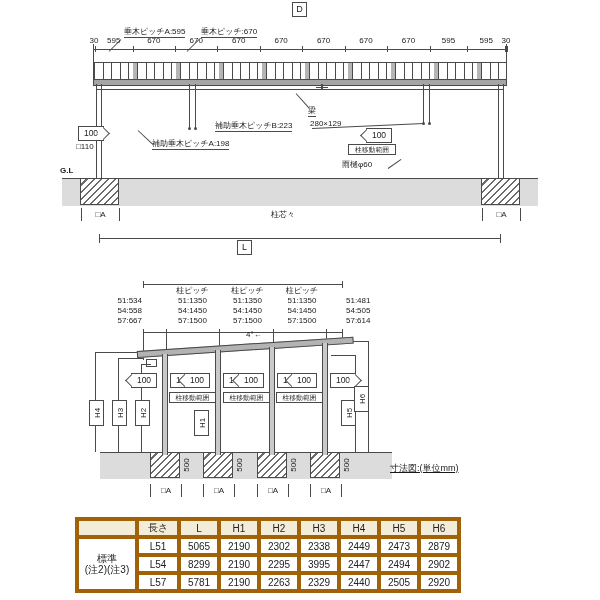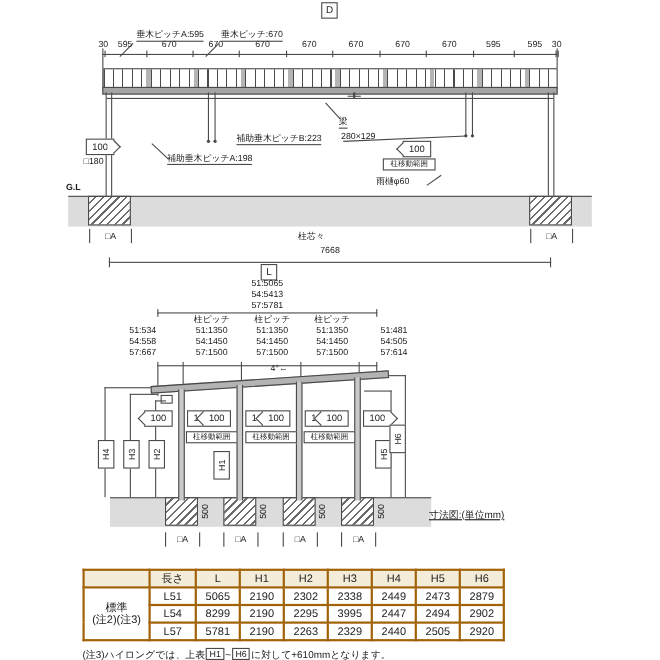--- a/index.html
+++ b/index.html
@@ -39,21 +39,21 @@
       line-height:13px;text-align:center;background:transparent;}
   .mrbox{border:1px solid #4a4a4a;font-size:6.8px;line-height:9px;text-align:center;
       background:#fff;white-space:nowrap;z-index:3;}
   .dot{width:3px;height:3px;border-radius:50%;background:#4a4a4a;}
   .tick{width:1px;height:6px;background:#4a4a4a;}
   .htick{height:1px;background:#4a4a4a;}
   .post{box-sizing:border-box;border-left:1px solid #4a4a4a;border-right:1px solid #4a4a4a;
       background:#c9c9c9;z-index:2;}
   .roofbar{background:#b3b3b3;border:1px solid #474747;transform-origin:left center;z-index:2;}
   .spec{border-collapse:collapse;table-layout:fixed;}
-  .spec td,.spec th{border:2px solid #a16207;font-size:10px;font-weight:normal;
+  .spec td,.spec th{border:4px solid #a16207;font-size:10px;font-weight:normal;
       text-align:center;padding:0;height:14px;overflow:hidden;}
   .spec th{background:#f2ecd8;}
   .diagcell{background-image:linear-gradient(to bottom right,
       transparent 48.5%,#6b6b6b 48.5%,#6b6b6b 51.5%,transparent 51.5%);background-color:#fff;}
   .grp{font-size:9px;line-height:11px;white-space:pre-line;}
   .nbox{display:inline-block;border:1px solid #4a4a4a;font-size:8px;line-height:9px;
       padding:0 2px;margin:0 1px;vertical-align:1px;}
 </style>
 </head>
 <body>
@@ -122,45 +122,41 @@
   <div class="abs txt u" style="left:215px;top:121px;">補助垂木ピッチB:223</div>
   <div class="abs ldr" style="left:312px;top:128px;width:112px;transform:rotate(-2.5deg);"></div>
   <div class="abs txt u" style="left:152px;top:139px;">補助垂木ピッチA:198</div>
   <div class="abs ldr" style="left:138px;top:130px;width:21px;transform:rotate(43deg);"></div>
 
   <div class="abs txt u" style="left:308px;top:106px;">梁</div>
   <div class="abs txt" style="left:310px;top:119px;">280×129</div>
   <div class="abs ldr" style="left:296px;top:93px;width:20px;transform:rotate(48deg);"></div>
 
   <div class="abs arr arr-r" style="left:78px;top:126px;">100</div>
-  <div class="abs txt" style="left:76px;top:142px;">□180</div>
+  <div class="abs txt" style="left:76px;top:142px;">□110</div>
 
   <div class="abs arr arr-l" style="left:366px;top:128px;">100</div>
   <div class="abs mrbox" style="left:348px;top:144px;width:46px;">柱移動範囲</div>
   <div class="abs txt" style="left:342px;top:160px;">雨樋φ60</div>
   <div class="abs ldr" style="left:388px;top:168px;width:16px;transform:rotate(-35deg);"></div>
 
   <div class="abs txt" style="left:60px;top:166px;font-weight:bold;">G.L</div>
   <div class="abs ground" style="left:62px;top:178px;width:476px;height:27px;"></div>
   <div class="abs hatch" style="left:80px;top:178px;width:39px;height:27px;"></div>
   <div class="abs hatch" style="left:481px;top:178px;width:39px;height:27px;"></div>
 
   <div class="abs pa" style="left:81px;top:208px;width:37px;">□A</div>
   <div class="abs pa" style="left:482px;top:208px;width:37px;">□A</div>
 
   <div class="abs txt ctr" style="left:82px;top:210px;width:402px;">柱芯々</div>
-  <div class="abs txt ctr" style="left:99px;top:223px;width:402px;">7668</div>
   <div class="abs line" style="left:99px;top:238px;width:402px;height:1px;"></div>
   <div class="abs line" style="left:99px;top:234px;width:1px;height:9px;"></div>
   <div class="abs line" style="left:500px;top:234px;width:1px;height:9px;"></div>
 
   <div class="abs tagbox" style="left:237px;top:240px;">L</div>
-  <div class="abs txt ctr pre" style="left:193px;top:253px;width:100px;">51:5065
-54:5413
-57:5781</div>
 
   <div class="abs line" style="left:143px;top:284px;width:200px;height:1px;"></div>
   <div class="abs line" style="left:143px;top:281px;width:1px;height:7px;"></div>
   <div class="abs line" style="left:342px;top:281px;width:1px;height:7px;"></div>
 
   <div class="abs txt rgt pre" style="left:104px;top:296px;width:38px;">51:534
 54:558
 57:667</div>
   <div class="abs txt pre" style="left:346px;top:296px;width:38px;">51:481
 54:505
@@ -310,15 +306,14 @@
           <td>2190</td>
           <td>2263</td>
           <td>2329</td>
           <td>2440</td>
           <td>2505</td>
           <td>2920</td>
         </tr>
       </tbody>
   </table>
 
-  <div class="abs txt9" style="left:75px;top:589px;"><span>(注3)ハイロングでは、上表</span><span class="nbox">H1</span><span>~</span><span class="nbox">H6</span><span>に対して+610mmとなります。</span></div>
 
 </div>
 
 </body></html>

